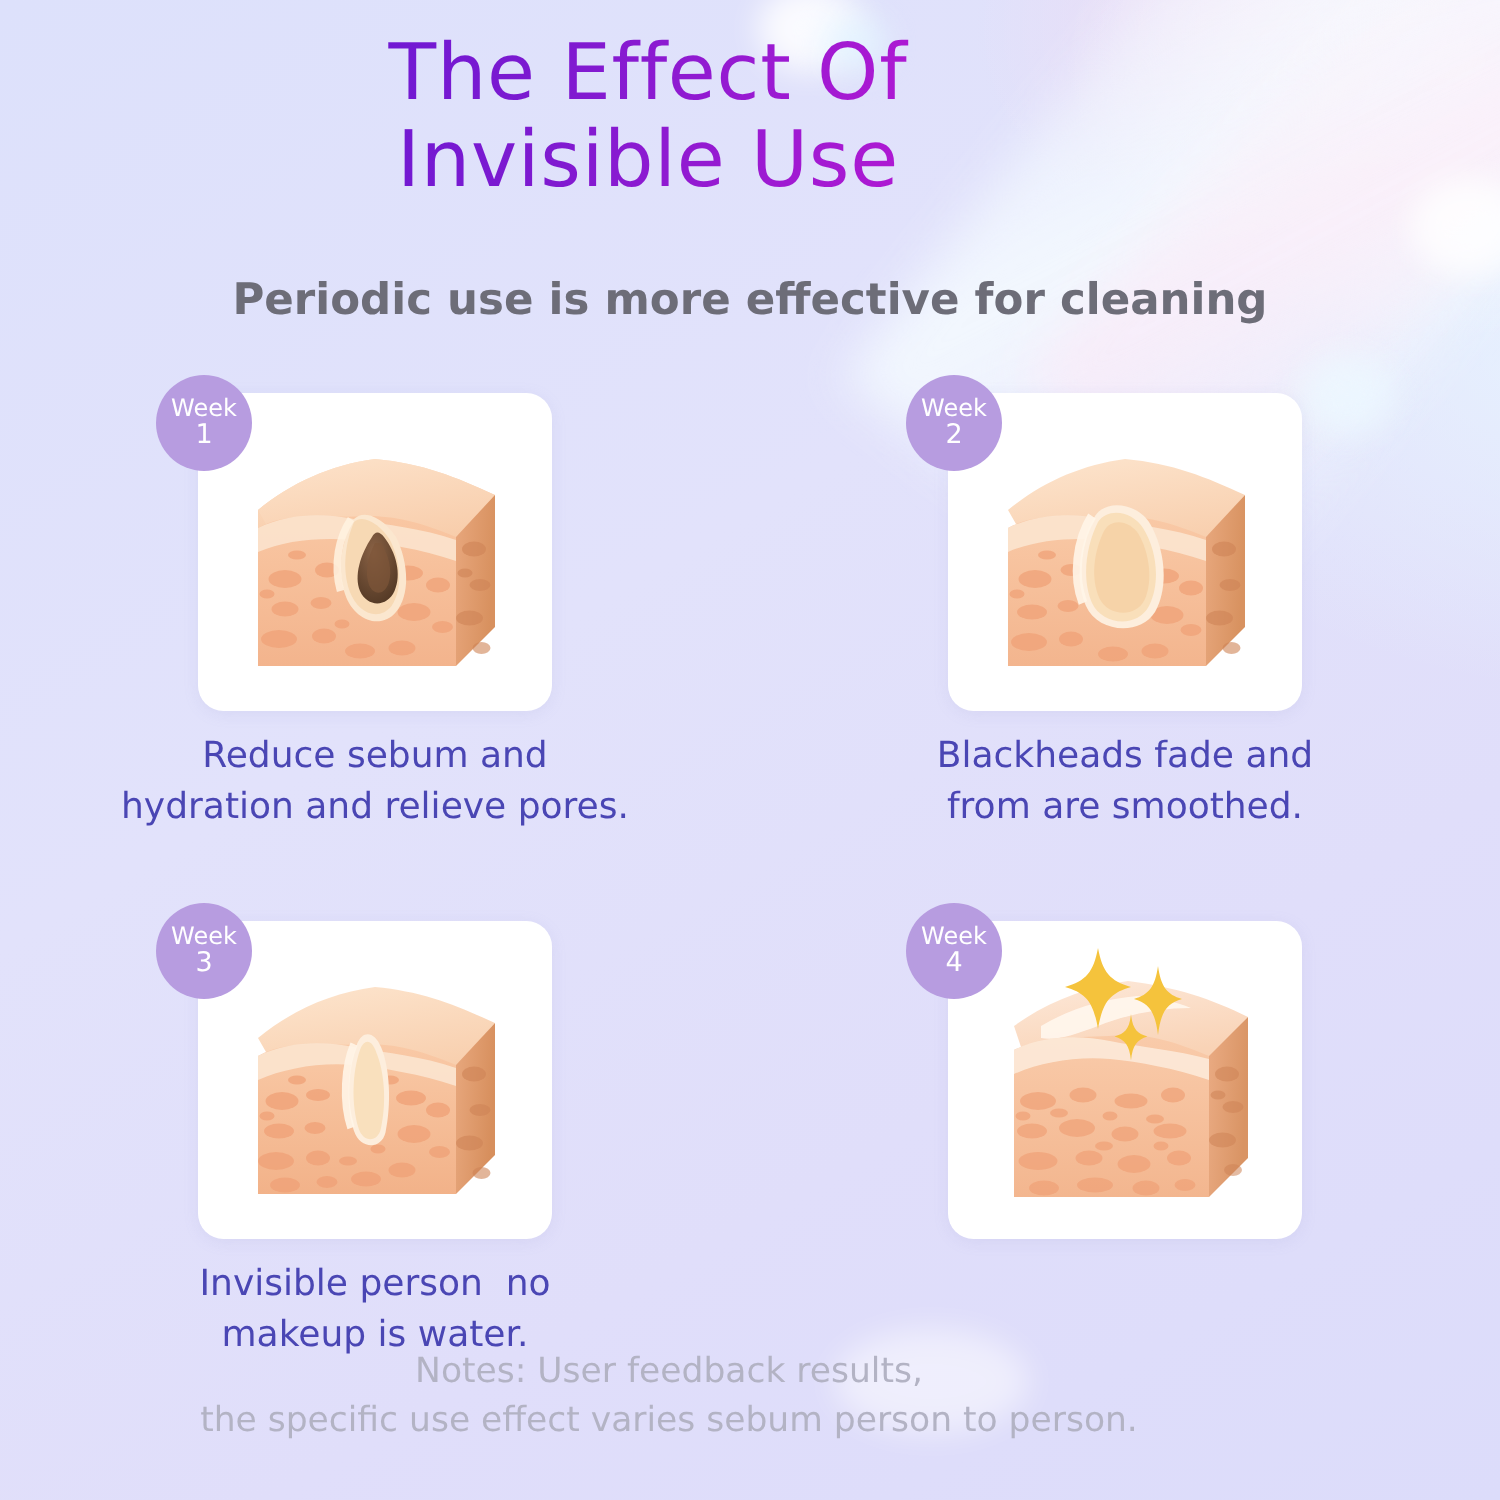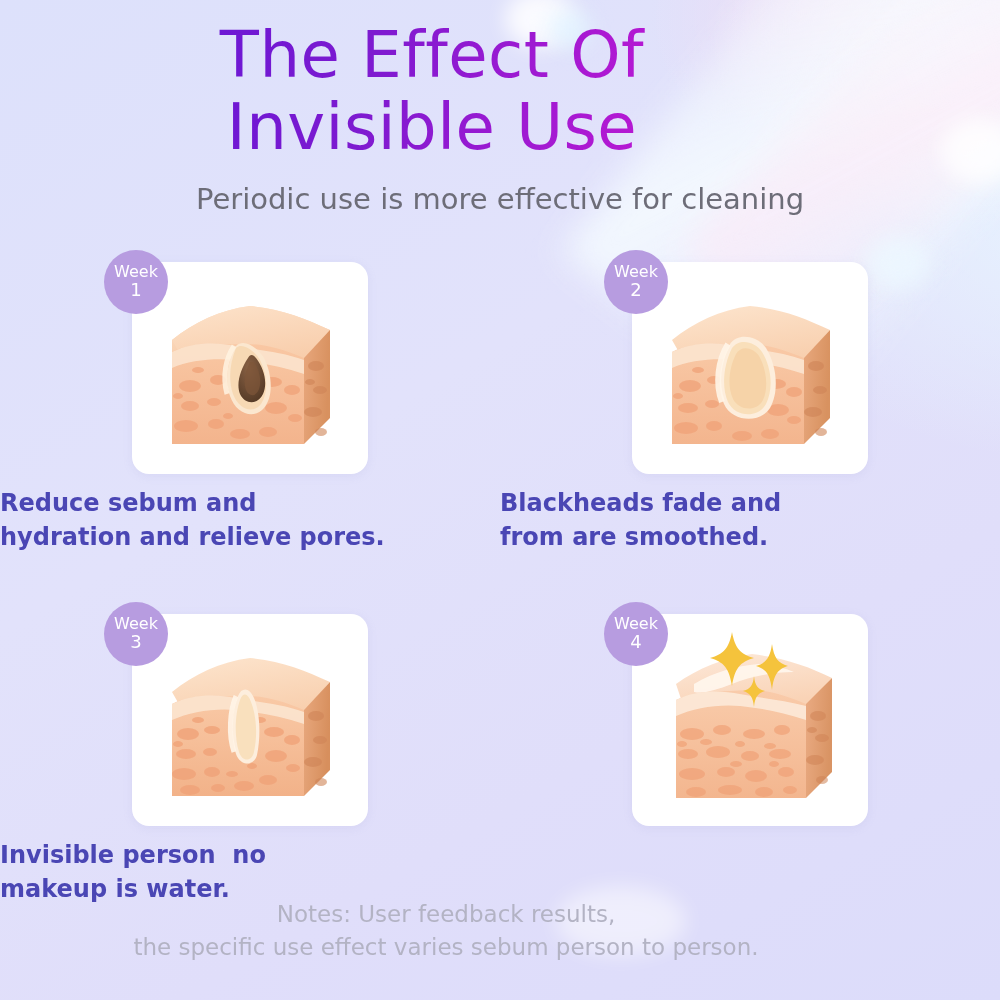--- a/index.html
+++ b/index.html
@@ -28,28 +28,28 @@
     background:linear-gradient(110deg, rgba(255,255,255,0) 0%, rgba(255,232,246,.55) 50%, rgba(255,255,255,0) 100%);}
   .bokeh{position:absolute;border-radius:50%;filter:blur(10px);pointer-events:none;}
   .bk1{left:505px;top:-10px;width:70px;height:58px;background:rgba(255,255,255,.85);}
   .bk2{left:548px;top:10px;width:44px;height:38px;background:rgba(226,244,255,.8);}
   .bk3{left:940px;top:118px;width:78px;height:66px;background:rgba(255,255,255,.8);}
   .bk4{left:866px;top:236px;width:64px;height:54px;background:rgba(236,248,255,.75);}
   .bk5{left:556px;top:886px;width:130px;height:70px;background:rgba(255,255,255,.5);}
 
   .title{
     position:absolute;left:0;top:20px;width:864px;text-align:center;
-    font-size:64px;line-height:1.12;font-weight:400;letter-spacing:.5px;
+    font-size:52px;line-height:1.12;font-weight:400;letter-spacing:.5px;
     background:linear-gradient(100deg,#5b1bd6 0%,#6a17d4 22%,#7d1ad0 42%,#a11ad2 62%,#c017d3 80%,#e81ec8 100%);
     -webkit-background-clip:text;background-clip:text;color:transparent;
     -webkit-text-fill-color:transparent;
   }
   .subtitle{
     position:absolute;left:0;top:182px;width:1000px;text-align:center;
-    font-size:29px;color:#6d6d78;font-weight:400;
+    font-size:29px;color:#6d6d78;font-weight:700;
   }
 
   .grid{position:absolute;left:0;top:250px;width:1000px;}
   .row{display:flex;}
   .cell{width:500px;box-sizing:border-box;position:relative;}
 
   .cardwrap{position:relative;width:236px;height:212px;margin:12px auto 0;}
   .card{
     position:absolute;left:0;top:0;width:236px;height:212px;
     background:#fff;border-radius:17px;box-shadow:0 2px 10px rgba(150,150,200,.13);
@@ -60,22 +60,22 @@
     display:flex;flex-direction:column;align-items:center;justify-content:center;
     line-height:1.04;
   }
   .badge .bw{font-size:16px;}
   .badge .bn{font-size:18px;}
 
   .art{position:absolute;left:0;top:0;width:236px;height:212px;overflow:hidden;border-radius:17px;}
   .art svg{display:block;}
 
   .caption{
-    margin-top:12px;text-align:left;font-size:24px;line-height:1.42;
-    color:#4a46b4;font-weight:700;
+    margin-top:12px;text-align:center;font-size:24px;line-height:1.42;
+    color:#4a46b4;font-weight:400;
   }
 
   .notes{
     position:absolute;left:0;top:898px;width:892px;text-align:center;
     font-size:23px;line-height:1.45;color:#b3b3c4;font-weight:400;
   }
 </style>
 </head>
 <body>
 

